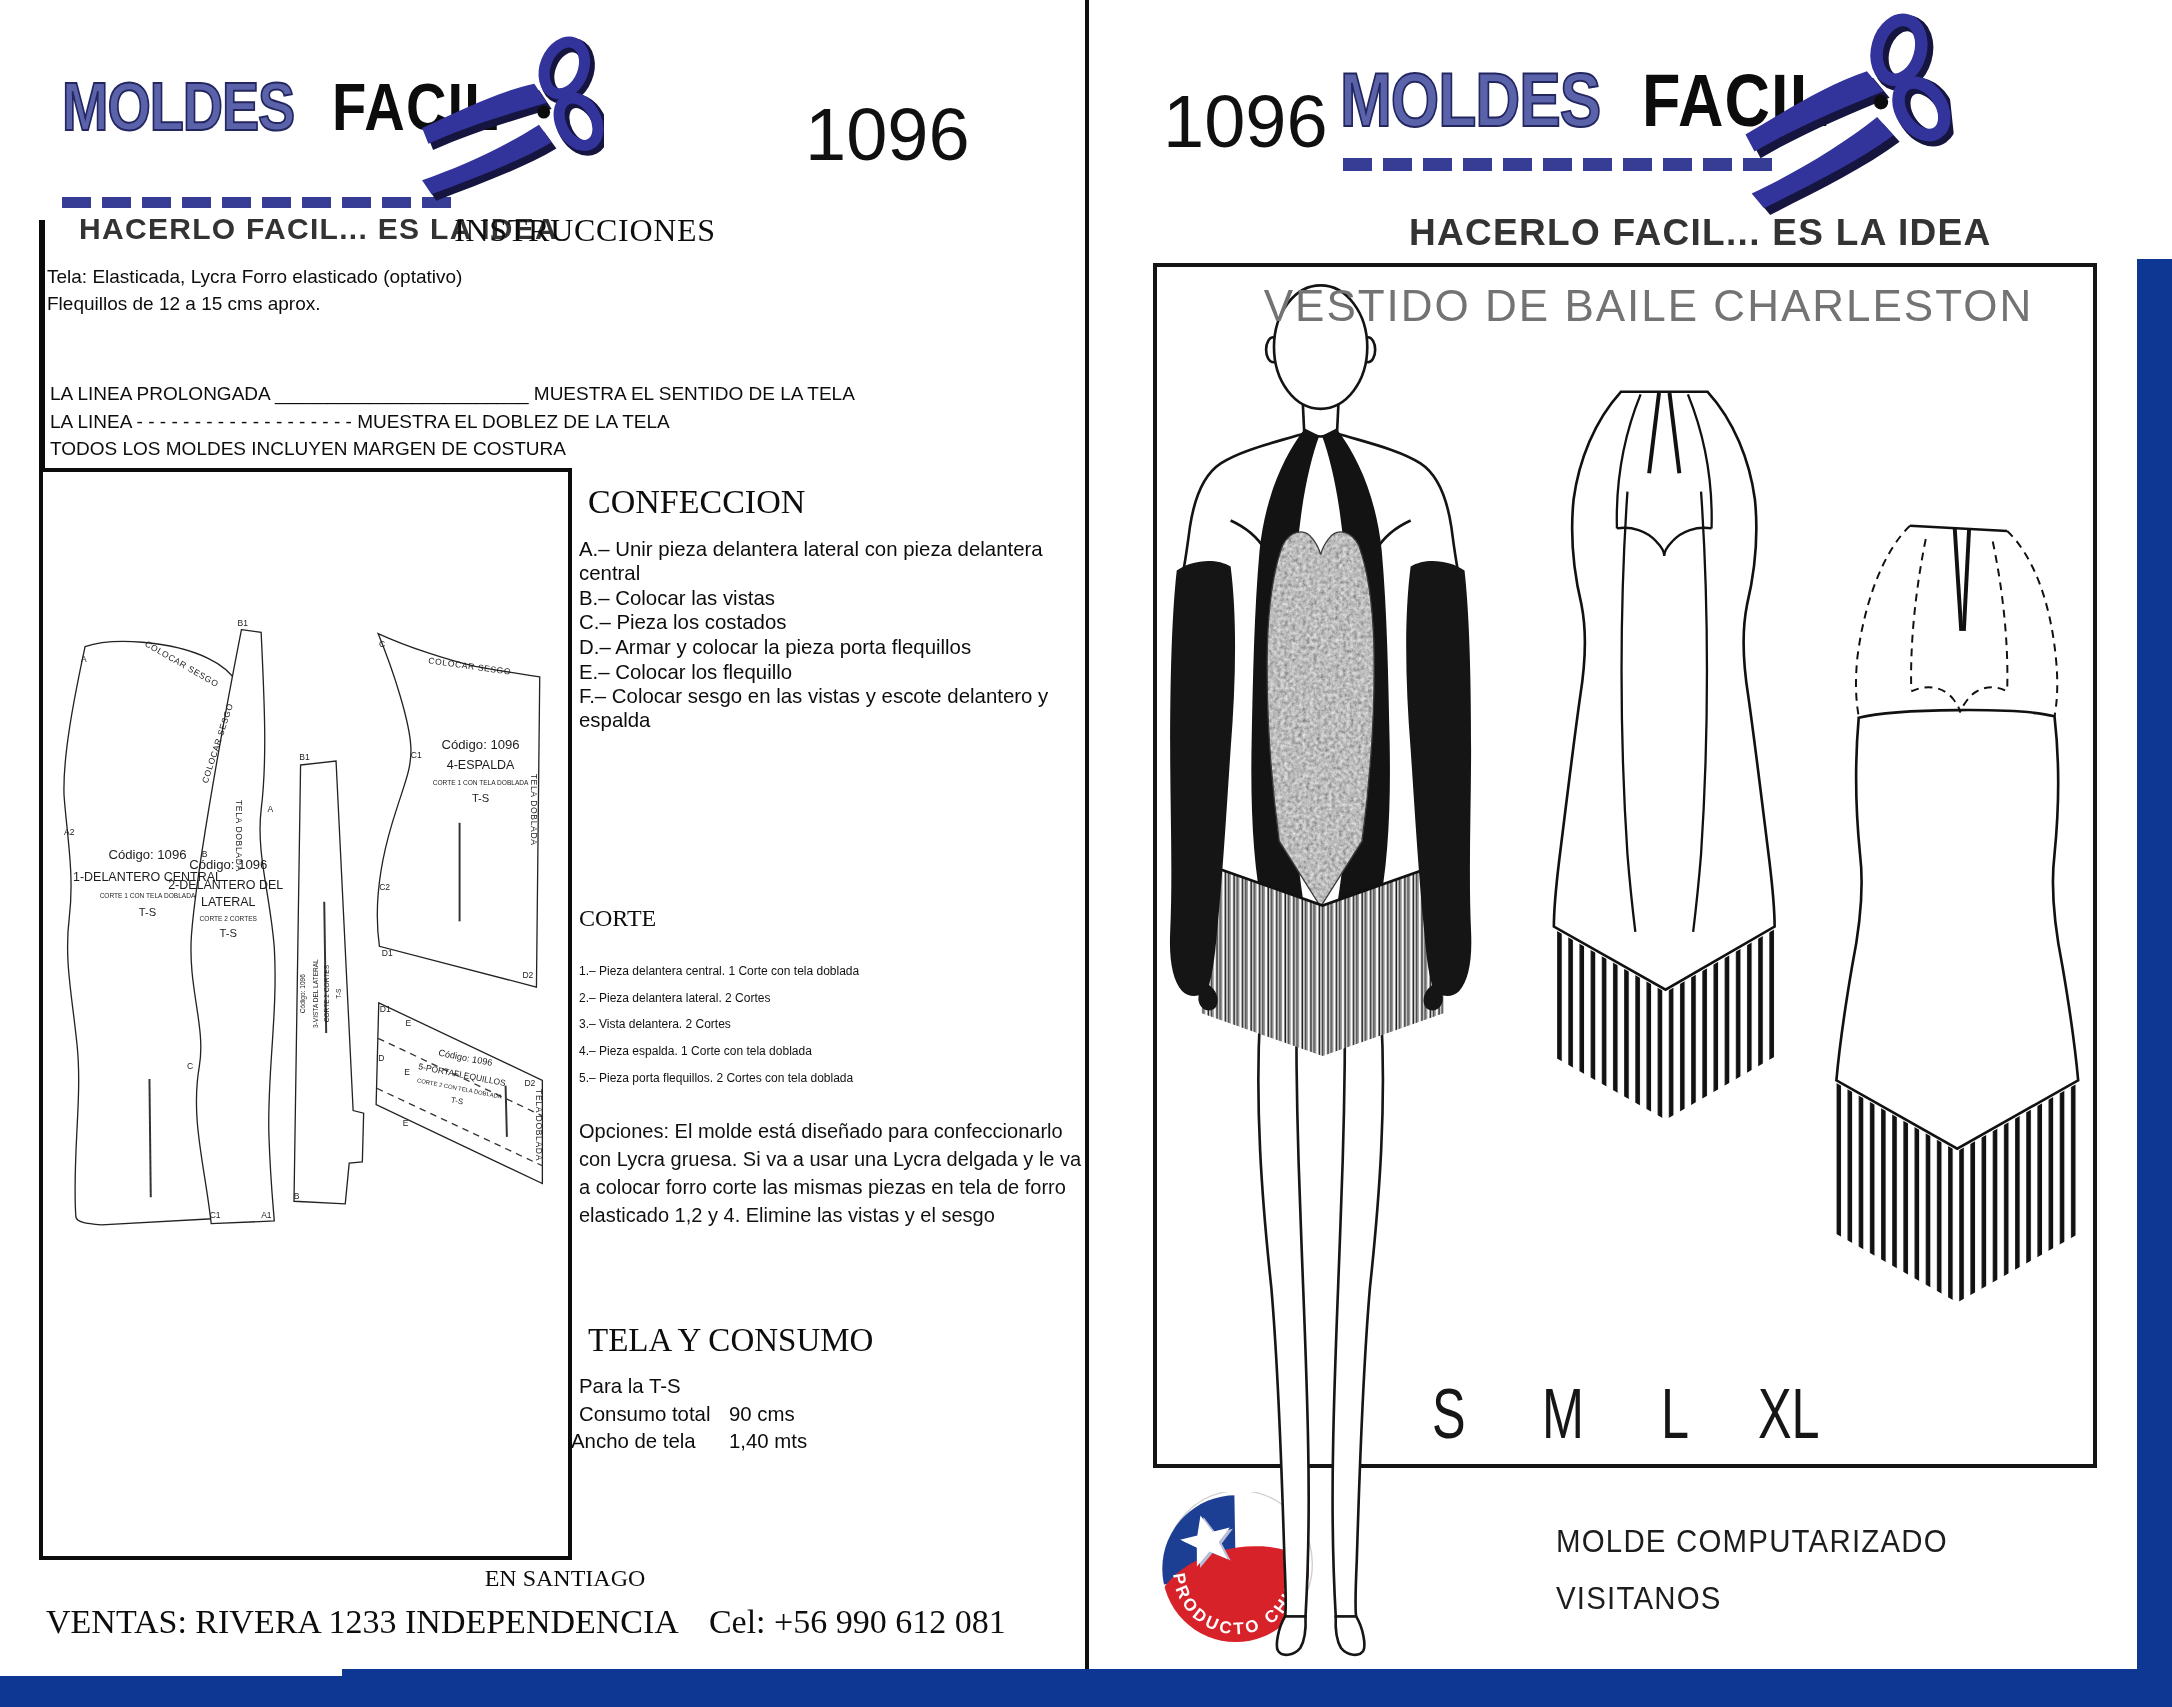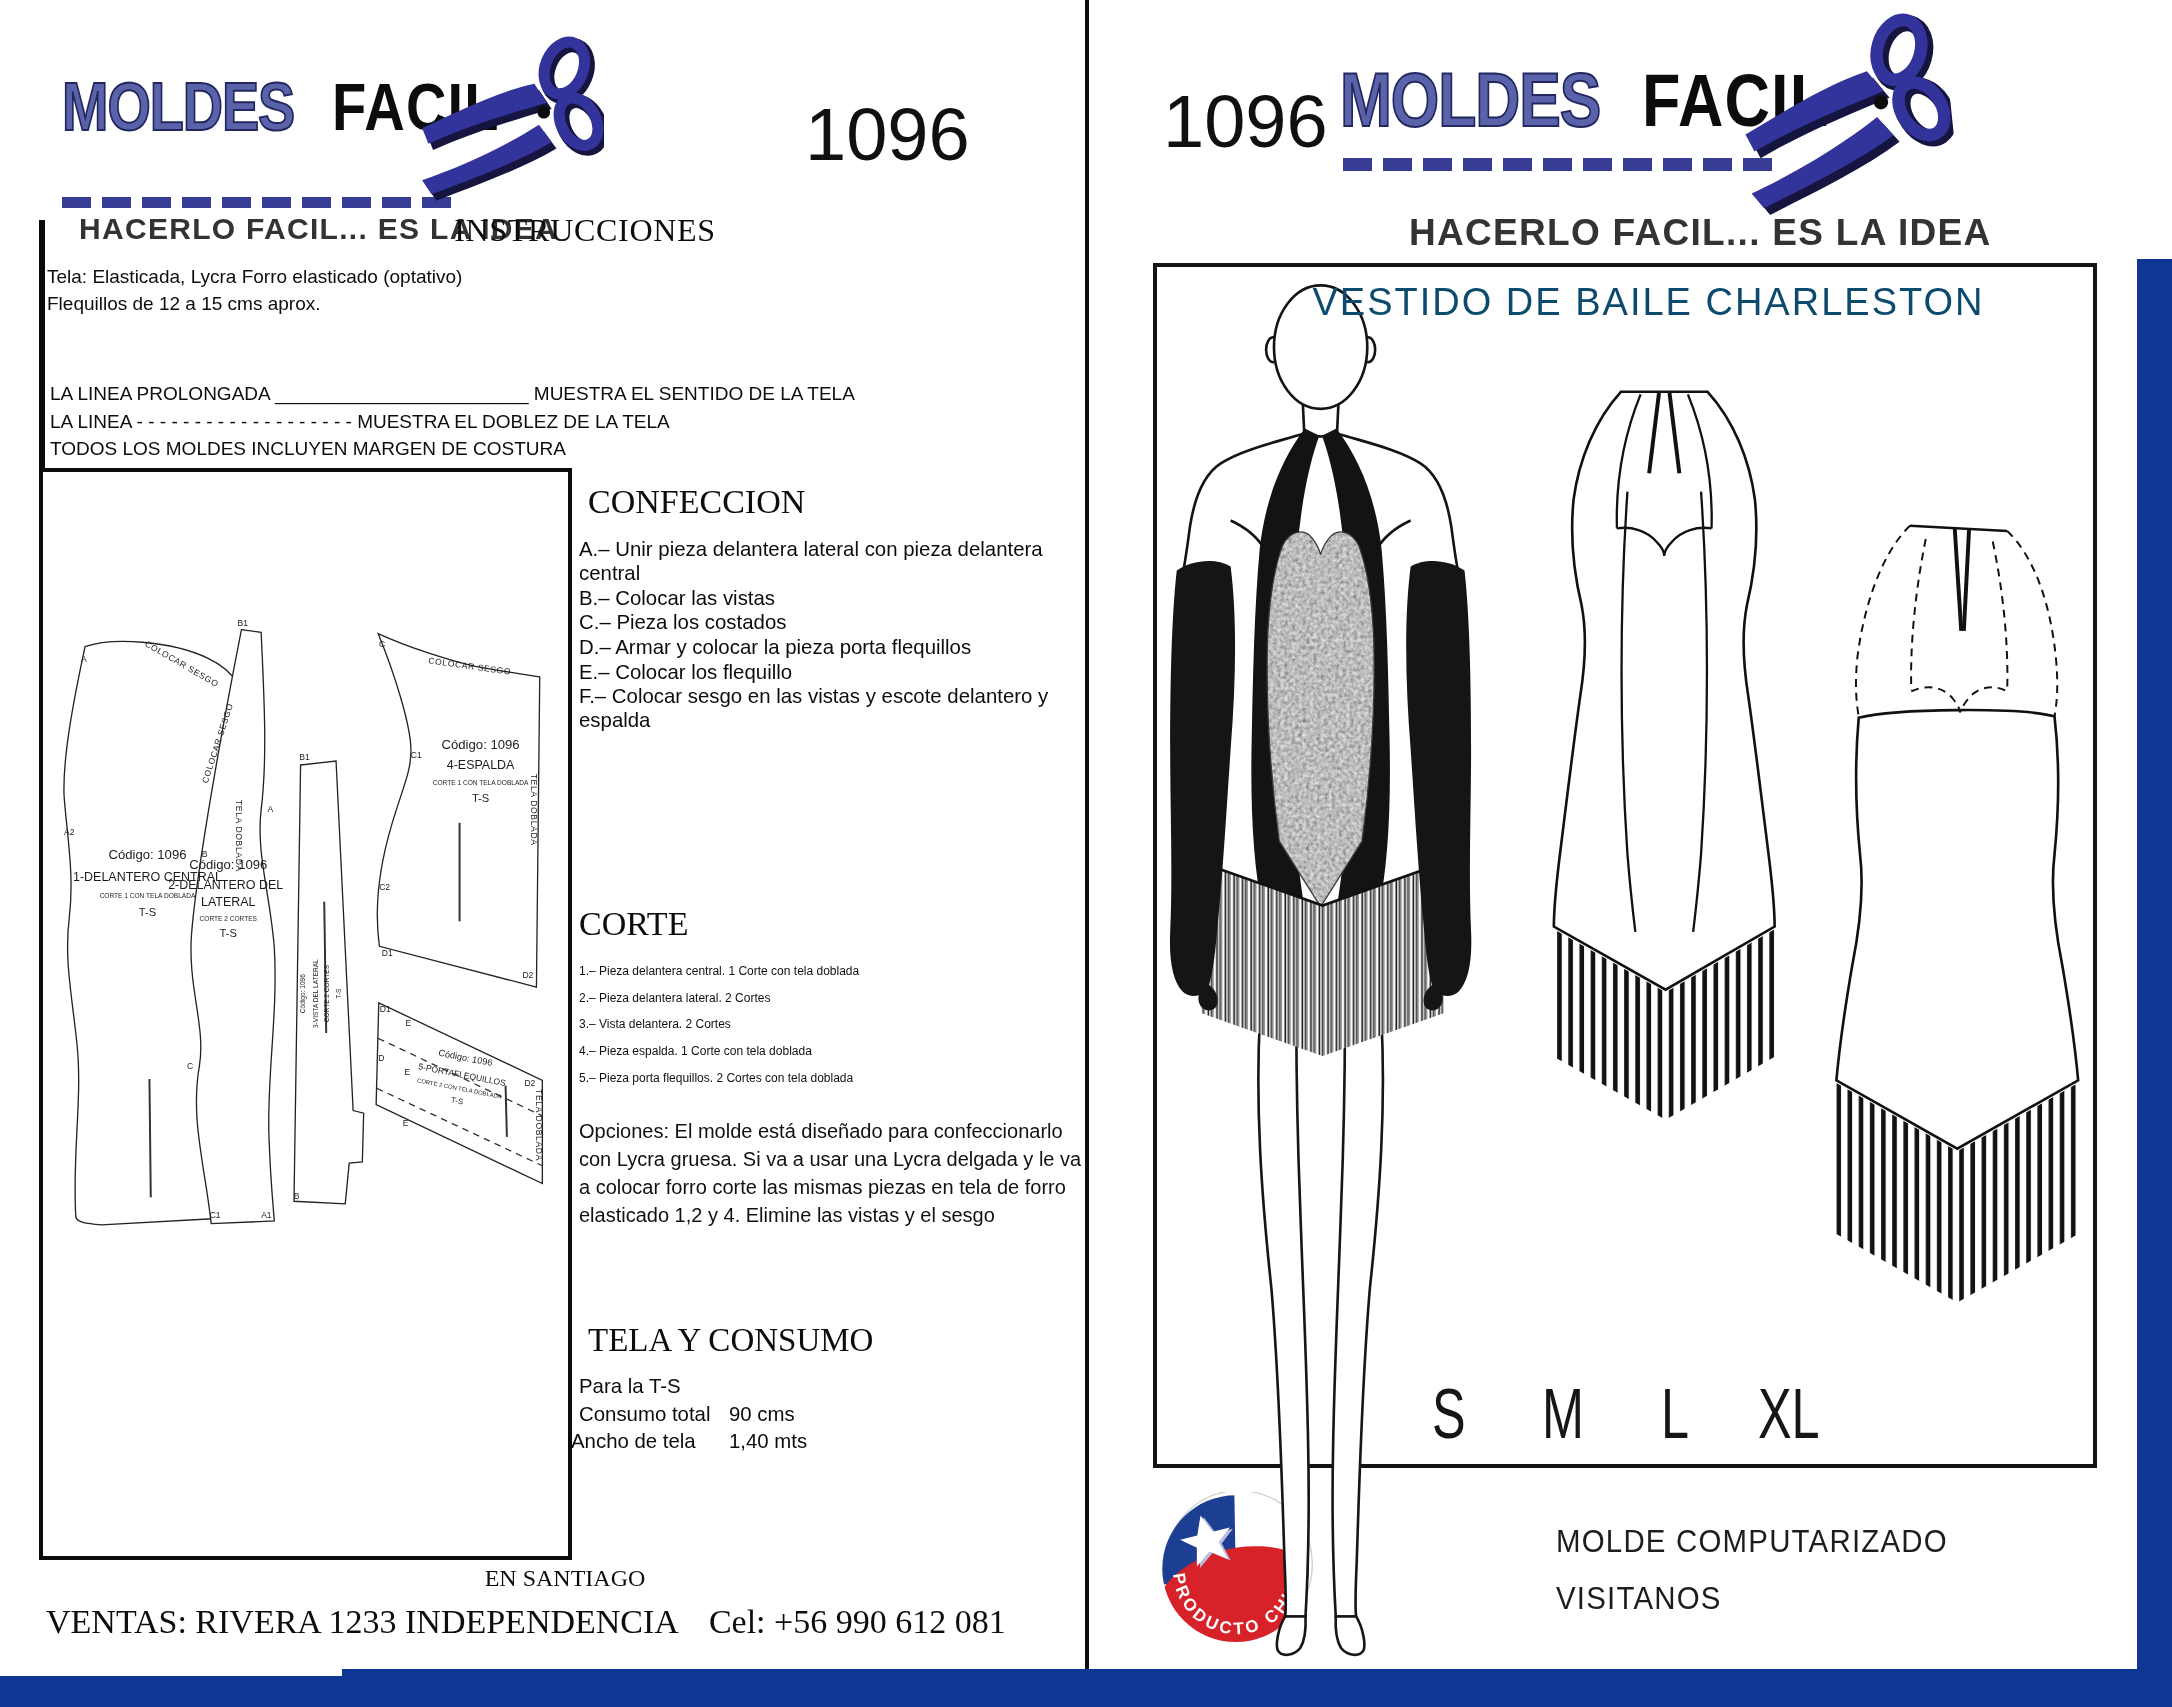--- a/index.html
+++ b/index.html
@@ -30,21 +30,21 @@
 
   .h-serif{font-weight:400;color:#0d0d0d;}
   .body-txt{font-size:20.4px;line-height:24px;color:#0d0d0d;}
   .body-sm{font-size:19px;line-height:26px;color:#0d0d0d;}
 
   .list-block div{margin:0 0 0.7px 0;}
 
   .sizes span{font-size:70px;color:#161616;display:inline-block;transform:scaleX(0.72);transform-origin:left bottom;}
   .molde-line{font-size:32px;color:#1d1d1d;letter-spacing:1.3px;transform:scaleX(0.92);transform-origin:left top;}
 
-  .title-main{font-size:38px;letter-spacing:2px;color:#0c4a6e;white-space:nowrap;}
+  .title-main{font-size:44px;letter-spacing:2px;color:#737373;white-space:nowrap;}
 
   svg text{font-family:"Liberation Sans",sans-serif;fill:#1c1c1c;}
   .pc-code{font-size:20px;}
   .pc-name{font-size:19px;}
   .pc-cut{font-size:10px;}
   .pc-size{font-size:17px;}
   .pc-letter{font-size:13px;}
   .pc-edge{font-size:13px;letter-spacing:1px;}
 </style>
 </head>
@@ -177,21 +177,21 @@
   <div class="abs serif h-serif" style="left:588px;top:483px;font-size:34px;">CONFECCION</div>
   <div class="abs body-txt list-block" style="left:579px;top:537px;width:504px;">
     <div>A.– Unir pieza delantera lateral con pieza delantera central</div>
     <div>B.– Colocar las vistas</div>
     <div>C.– Pieza los costados</div>
     <div>D.– Armar y colocar la pieza porta flequillos</div>
     <div>E.– Colocar los flequillo</div>
     <div>F.– Colocar sesgo en las vistas y escote delantero y espalda</div>
   </div>
 
-  <div class="abs serif h-serif" style="left:579px;top:905px;font-size:34px;">CORTE</div>
+  <div class="abs serif h-serif" style="left:579px;top:905px;font-size:24px;">CORTE</div>
   <div class="abs list-block" style="left:579px;top:958px;width:511px;font-size:12px;line-height:26px;">
     <div>1.– Pieza delantera central. 1 Corte con tela doblada</div>
     <div>2.– Pieza delantera lateral. 2 Cortes</div>
     <div>3.– Vista delantera. 2 Cortes</div>
     <div>4.– Pieza espalda. 1 Corte con tela doblada</div>
     <div>5.– Pieza porta flequillos. 2 Cortes con tela doblada</div>
   </div>
   <div class="abs" style="left:579px;top:1117px;width:511px;font-size:20px;line-height:28px;">Opciones: El molde está diseñado para confeccionarlo con Lycra gruesa. Si va a usar una Lycra delgada y le va a colocar forro corte las mismas piezas en tela de forro elasticado 1,2 y 4. Elimine las vistas y el sesgo</div>
 
   <div class="abs serif h-serif" style="left:588px;top:1322px;font-size:33px;">TELA Y CONSUMO</div>

